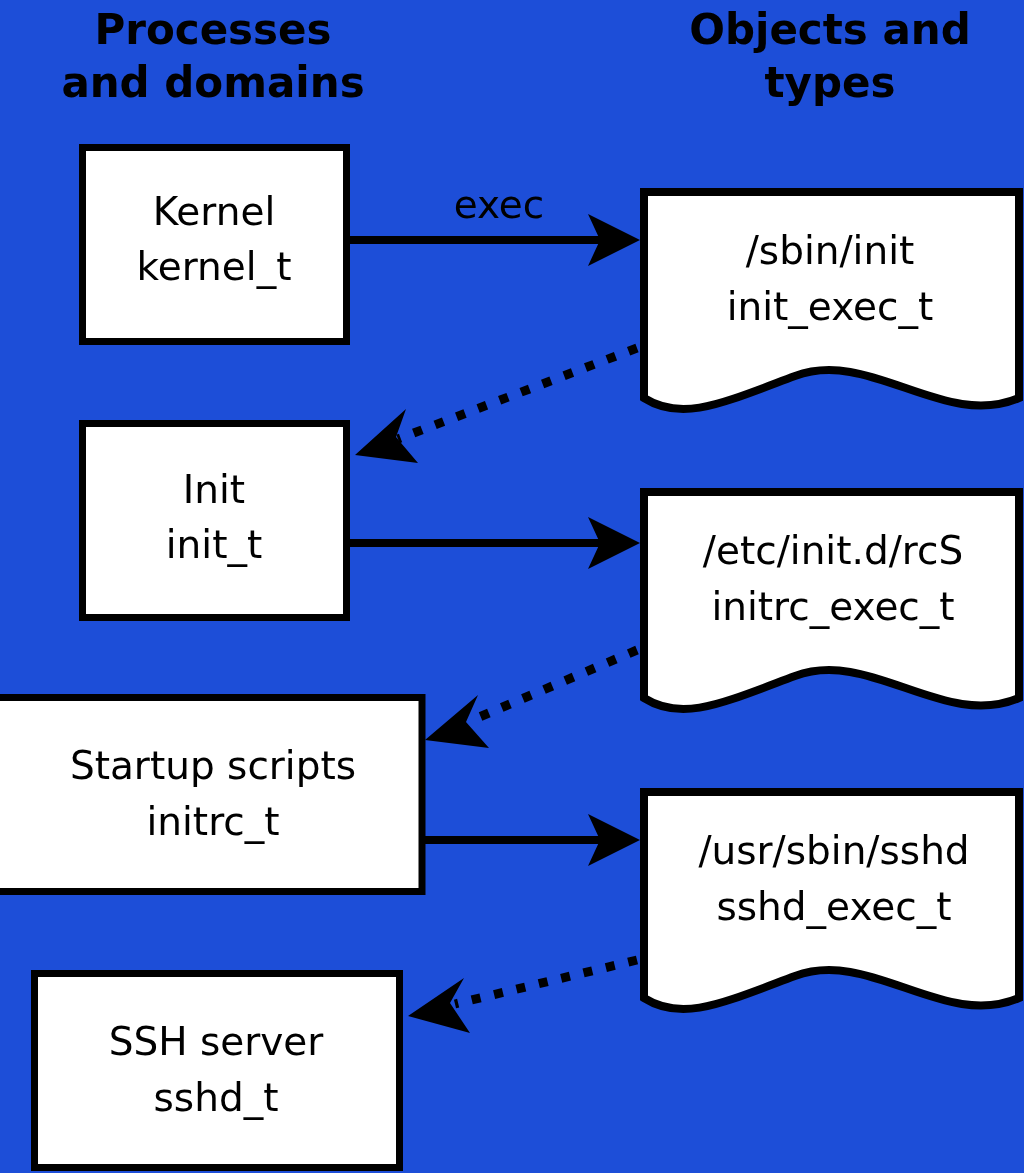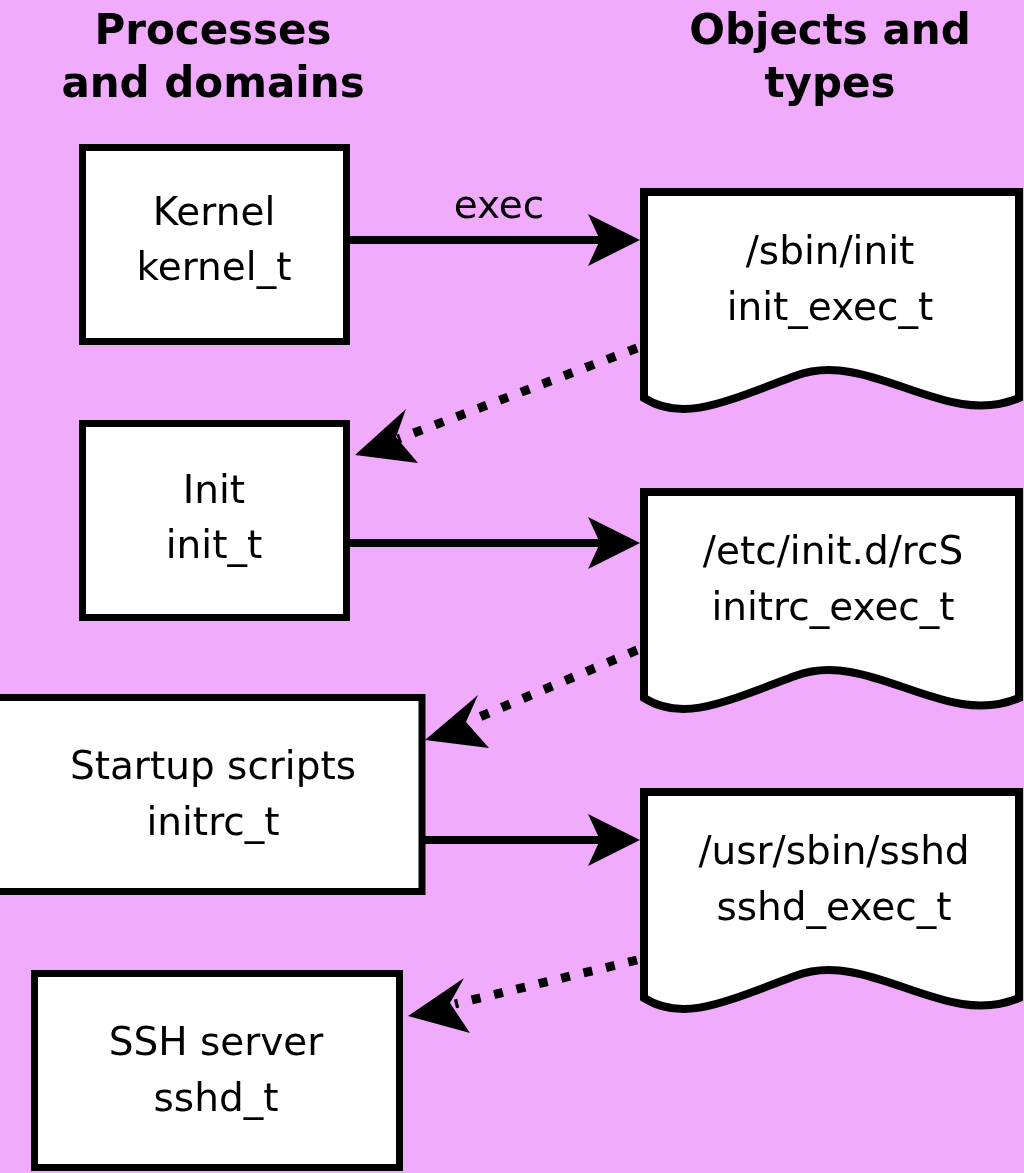--- a/index.html
+++ b/index.html
@@ -4,21 +4,21 @@
 <style>
   html, body {
     margin: 0;
     padding: 0;
     background: #ffffff;
   }
   #diagram-root {
     position: relative;
     width: 1024px;
     height: 1173px;
-    background: #f0abfc;
+    background: #1d4ed8;
     font-family: "DejaVu Sans", sans-serif;
     overflow: hidden;
   }
   #diagram-svg {
     position: absolute;
     top: 0;
     left: 0;
     width: 1024px;
     height: 1173px;
     display: block;

